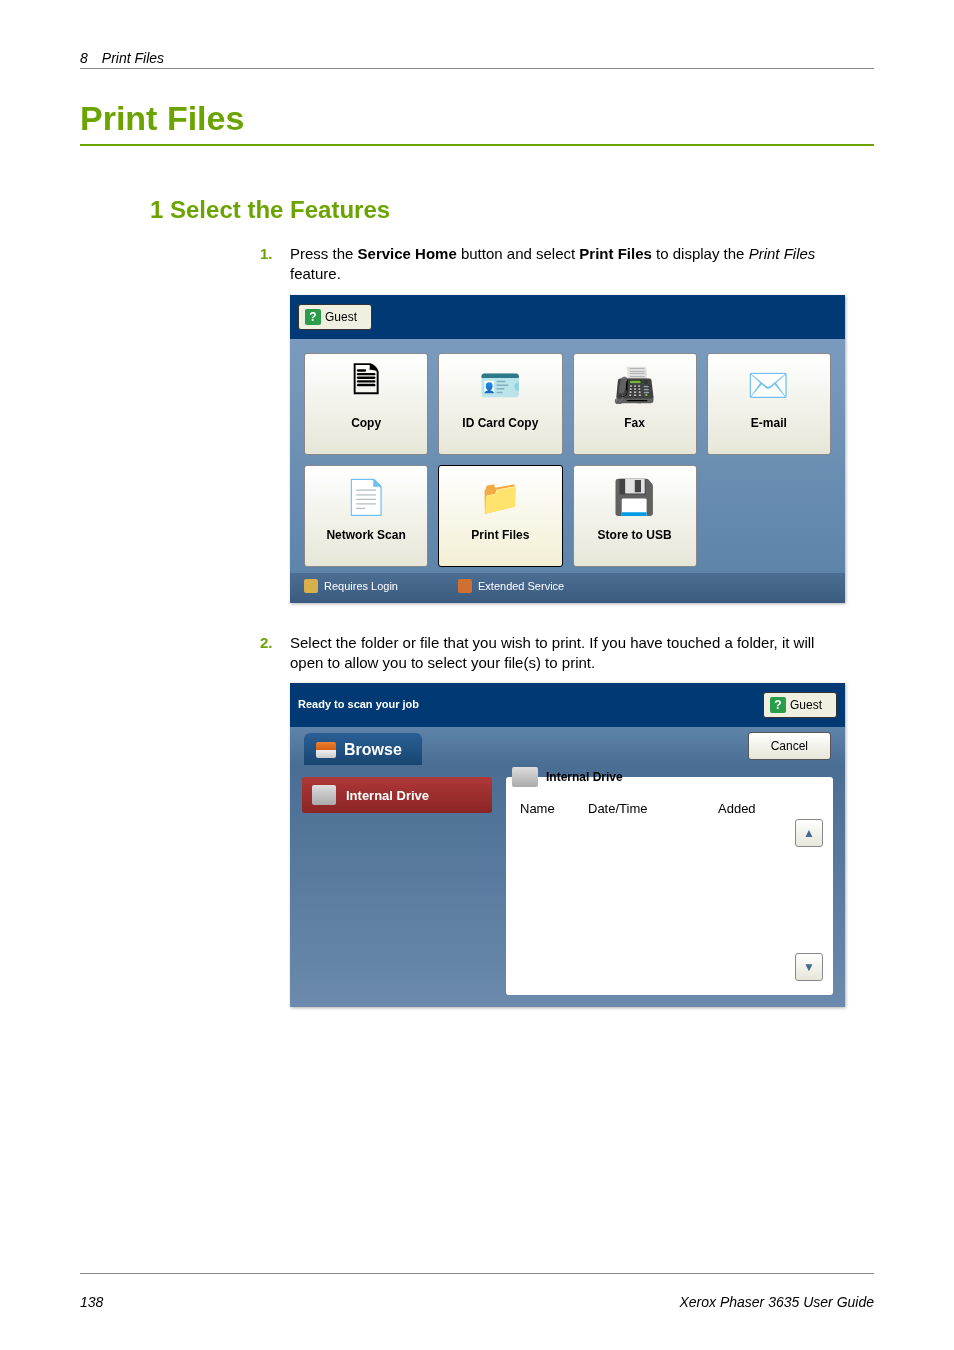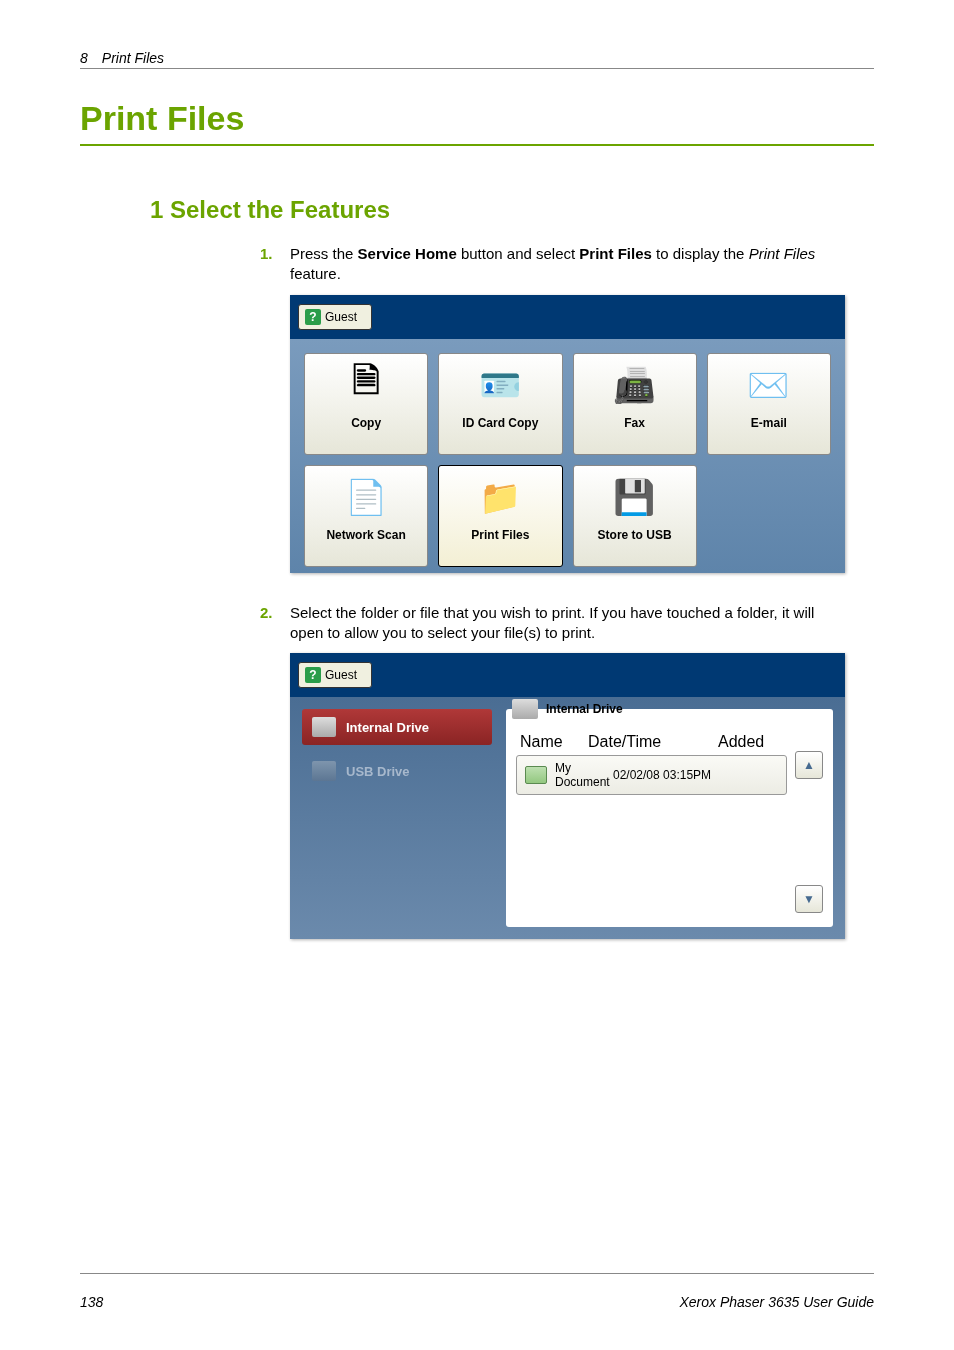--- a/index.html
+++ b/index.html
@@ -226,21 +226,21 @@
     margin-left: -4px;
   }
   .panel-drive-head .pdi {
     width: 26px; height: 20px;
     background: linear-gradient(#ddd, #aaa);
     border-radius: 2px;
     display: inline-block;
   }
   .file-header {
     display: flex;
-    font-size: 16px;
+    font-size: 13px;
     color: #000;
     margin-top: 14px;
     padding: 0 4px 4px 4px;
   }
   .fh-name { flex: 1; }
   .fh-dt { width: 130px; }
   .fh-added { width: 65px; }
   .file-row {
     display: flex;
     align-items: center;
@@ -347,61 +347,72 @@
       <div class="svc-tile sel">
         <span class="icon">📁</span>
         <span class="label">Print Files</span>
       </div>
       <div class="svc-tile">
         <span class="icon">💾</span>
         <span class="label">Store to USB</span>
       </div>
       <div></div>
     </div>
+    <div class="shot-footer">
+      <span class="ft">
+        <span class="dot lock"></span>
+        <span>Requires Login</span>
+      </span>
+      <span class="ft">
+        <span class="dot ext"></span>
+        <span>Extended Service</span>
+      </span>
+    </div>
   </div>
 
   <div class="step">
     <span class="num">2.</span>
     <span class="body">Select the folder or file that you wish to print. If you have touched a folder, it will open to allow you to select your file(s) to print.</span>
   </div>
 
   <div class="shot">
     <div class="shot-header">
+      <div class="msg">
+        <b>Ready to scan your job</b>
+      </div>
       <div class="guest-btn">
         <span class="q">?</span>
         <span>Guest</span>
       </div>
+    </div>
+    <div class="shot2-tabrow">
+      <div class="tab-browse">
+        <span class="ticn"></span>
+        <span>Browse</span>
+      </div>
+      <div class="cancel-btn">Cancel</div>
     </div>
     <div class="shot2-body">
       <div class="drive-list">
         <div class="drive-item active">
           <span class="di-icon"></span>
           <span>Internal Drive</span>
-        </div>
-        <div class="drive-item inactive">
-          <span class="di-icon"></span>
-          <span>USB Drive</span>
         </div>
       </div>
       <div class="file-panel">
         <div class="panel-drive-head">
           <span class="pdi"></span>
           <span>Internal Drive</span>
         </div>
         <div class="filelist-inner">
           <div class="file-header">
             <span class="fh-name">Name</span>
             <span class="fh-dt">Date/Time</span>
             <span class="fh-added">Added</span>
           </div>
-          <div class="file-row">
-            <span class="fi"></span>
-            <span class="fname">My Document</span>
-            <span class="fdt">02/02/08 03:15PM</span>
-          </div>
         </div>
         <div class="scroll-col">
           <div class="scroll-btn">▲</div>
           <div class="scroll-btn">▼</div>
         </div>
       </div>
     </div>
   </div>
 
   <div class="footer">

